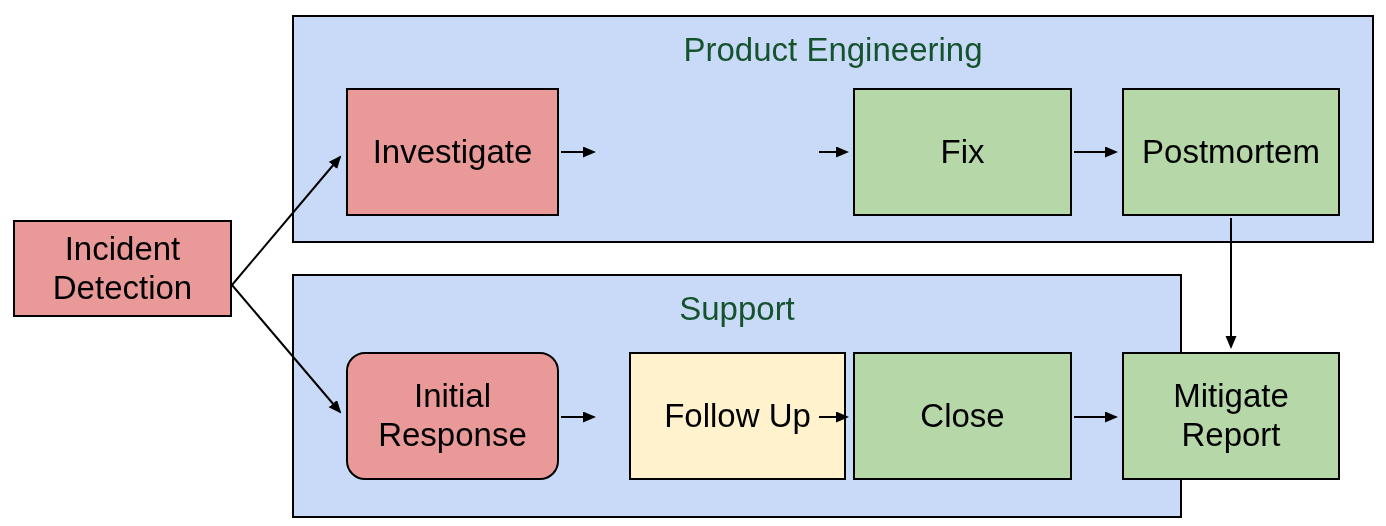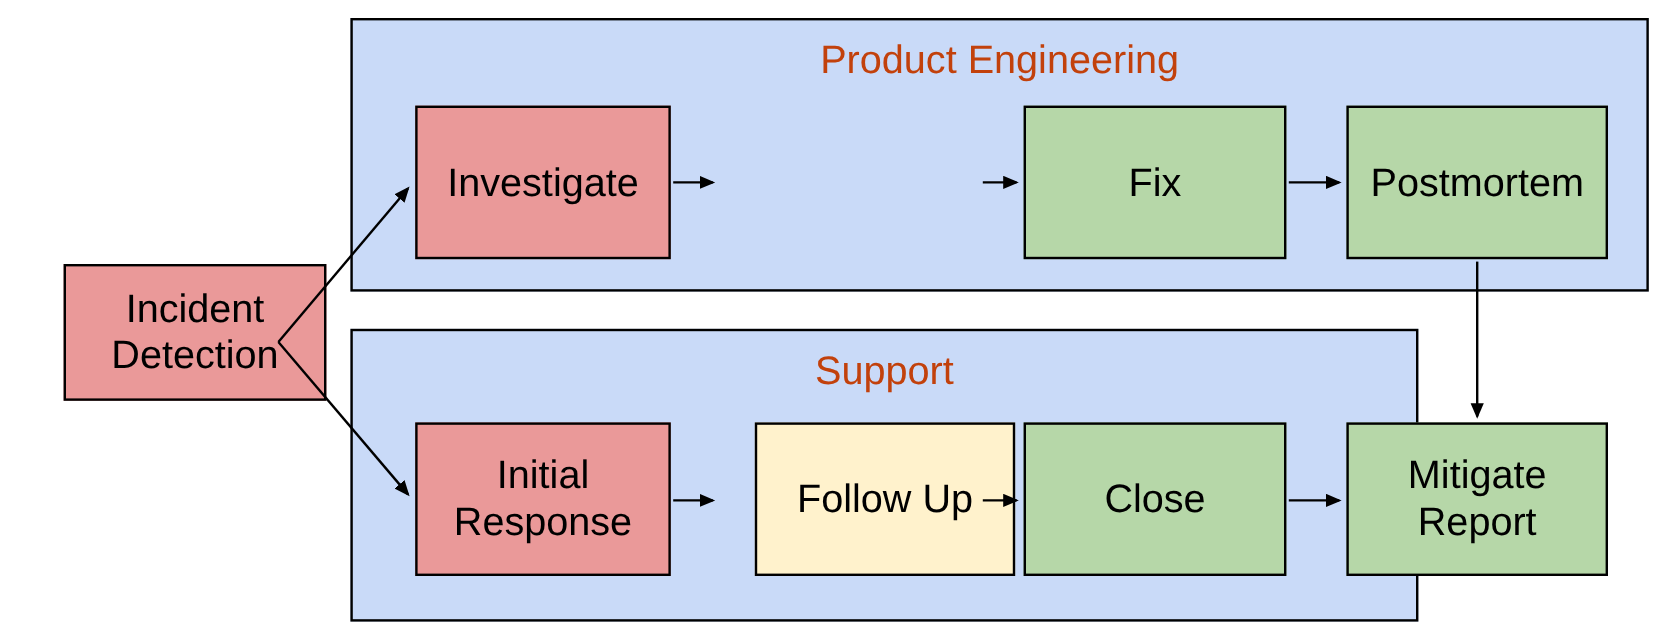--- a/index.html
+++ b/index.html
@@ -30,39 +30,39 @@
     border: 2px solid #000000;
     box-sizing: border-box;
     z-index: 1;
   }
   .lane-pe   { left: 292px; top: 15px;  width: 1082px; height: 228px; }
   .lane-sup  { left: 292px; top: 274px; width: 890px; height: 244px; }
   .lane-title {
     margin-top: 14px;
     text-align: center;
     font-size: 33px;
-    color: #c2410c;
+    color: #14532d;
     line-height: 1.15;
   }
   .node {
     position: absolute;
     border: 2px solid #000000;
     box-sizing: border-box;
     display: flex;
     align-items: center;
     justify-content: center;
     text-align: center;
     font-size: 33px;
     line-height: 1.18;
     color: #000000;
     padding: 0 20px;
     z-index: 2;
   }
   
-  .n-start   { left: 13px;   top: 220px; width: 219px; height: 114px; margin-left: 40px; }
+  .n-start   { left: 13px;   top: 220px; width: 219px; height: 97px; }
   
   .n-invest  { left: 346px;  top: 88px;  width: 213px; height: 128px; }
   .n-mitig   { left: 600px;  top: 88px;  width: 217px; height: 128px; }
   .n-fix     { left: 853px;  top: 88px;  width: 219px; height: 128px; }
   .n-postm   { left: 1122px; top: 88px;  width: 218px; height: 128px; }
   
   .n-initresp{ left: 346px;  top: 352px; width: 213px; height: 128px; }
   .n-follow  { left: 600px;  top: 352px; width: 217px; height: 128px; margin-left: 29px; }
   .n-close   { left: 853px;  top: 352px; width: 219px; height: 128px; }
   .n-report  { left: 1122px; top: 352px; width: 218px; height: 128px; }
@@ -82,21 +82,21 @@
 
   <div class="node n-start" style="background: rgb(234, 153, 153);">Incident Detection</div>
 
   <div class="node n-invest" style="background: rgb(234, 153, 153);">Investigate</div>
 
 
   <div class="node n-fix" style="background: rgb(182, 215, 168);">Fix</div>
 
   <div class="node n-postm" style="background: rgb(182, 215, 168);">Postmortem</div>
 
-  <div class="node n-initresp" style="background: rgb(234, 153, 153);">Initial Response</div>
+  <div class="node n-initresp" style="background: rgb(234, 153, 153); border-radius: 19px;">Initial Response</div>
 
   <div class="node n-follow" style="background: rgb(255, 242, 204);">Follow Up</div>
 
   <div class="node n-close" style="background: rgb(182, 215, 168);">Close</div>
 
   <div class="node n-report" style="background: rgb(182, 215, 168);">Mitigate Report</div>
 
   <svg class="arrow-layer" viewBox="0 0 1386 526" xmlns="http://www.w3.org/2000/svg">
     <defs>
       <marker id="ah" markerUnits="userSpaceOnUse" markerWidth="18" markerHeight="16" refX="11" refY="5.5" orient="auto">

